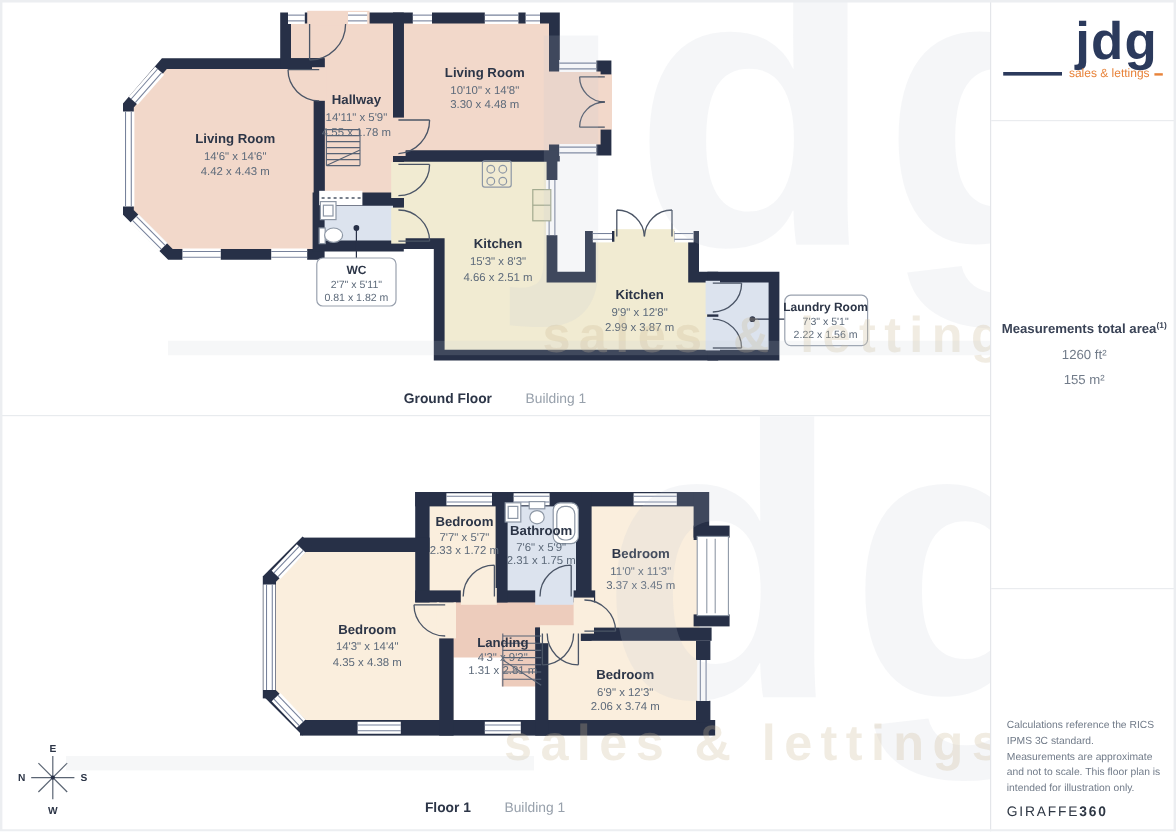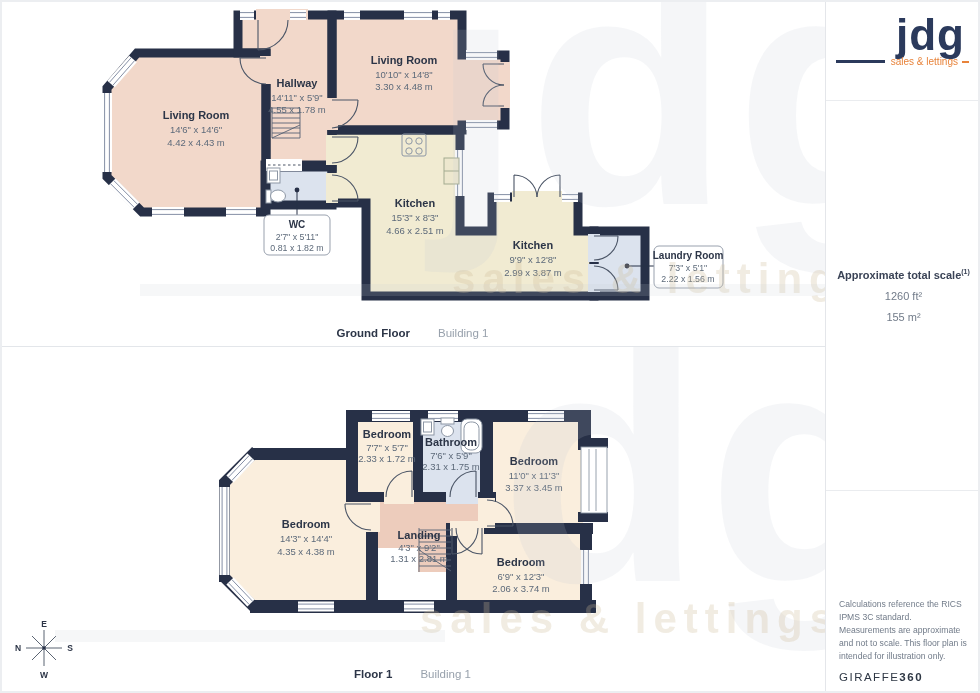--- a/index.html
+++ b/index.html
@@ -406,21 +406,21 @@
       <div class="logo-brand">jdg</div>
       <div class="logo-row">
         <div class="logo-line"></div>
         <div class="logo-tag">sales &amp; lettings</div>
         <div class="logo-line2"></div>
       </div>
     </div>
   </div>
   <div class="sb-sec sb-area">
     <div class="area-title">
-      <span>Approximate total scale</span><sup>(1)</sup>
+      <span>Measurements total area</span><sup>(1)</sup>
     </div>
     <div class="area-val">1260 ft²</div>
     <div class="area-val">155 m²</div>
   </div>
   <div class="sb-sec sb-disc">
     <div class="disc-text">Calculations reference the RICS IPMS 3C standard. Measurements are approximate and not to scale. This floor plan is intended for illustration only.</div>
     <div class="giraffe">
       <span class="g1">GIRAFFE</span><span class="g2">360</span>
     </div>
   </div>

